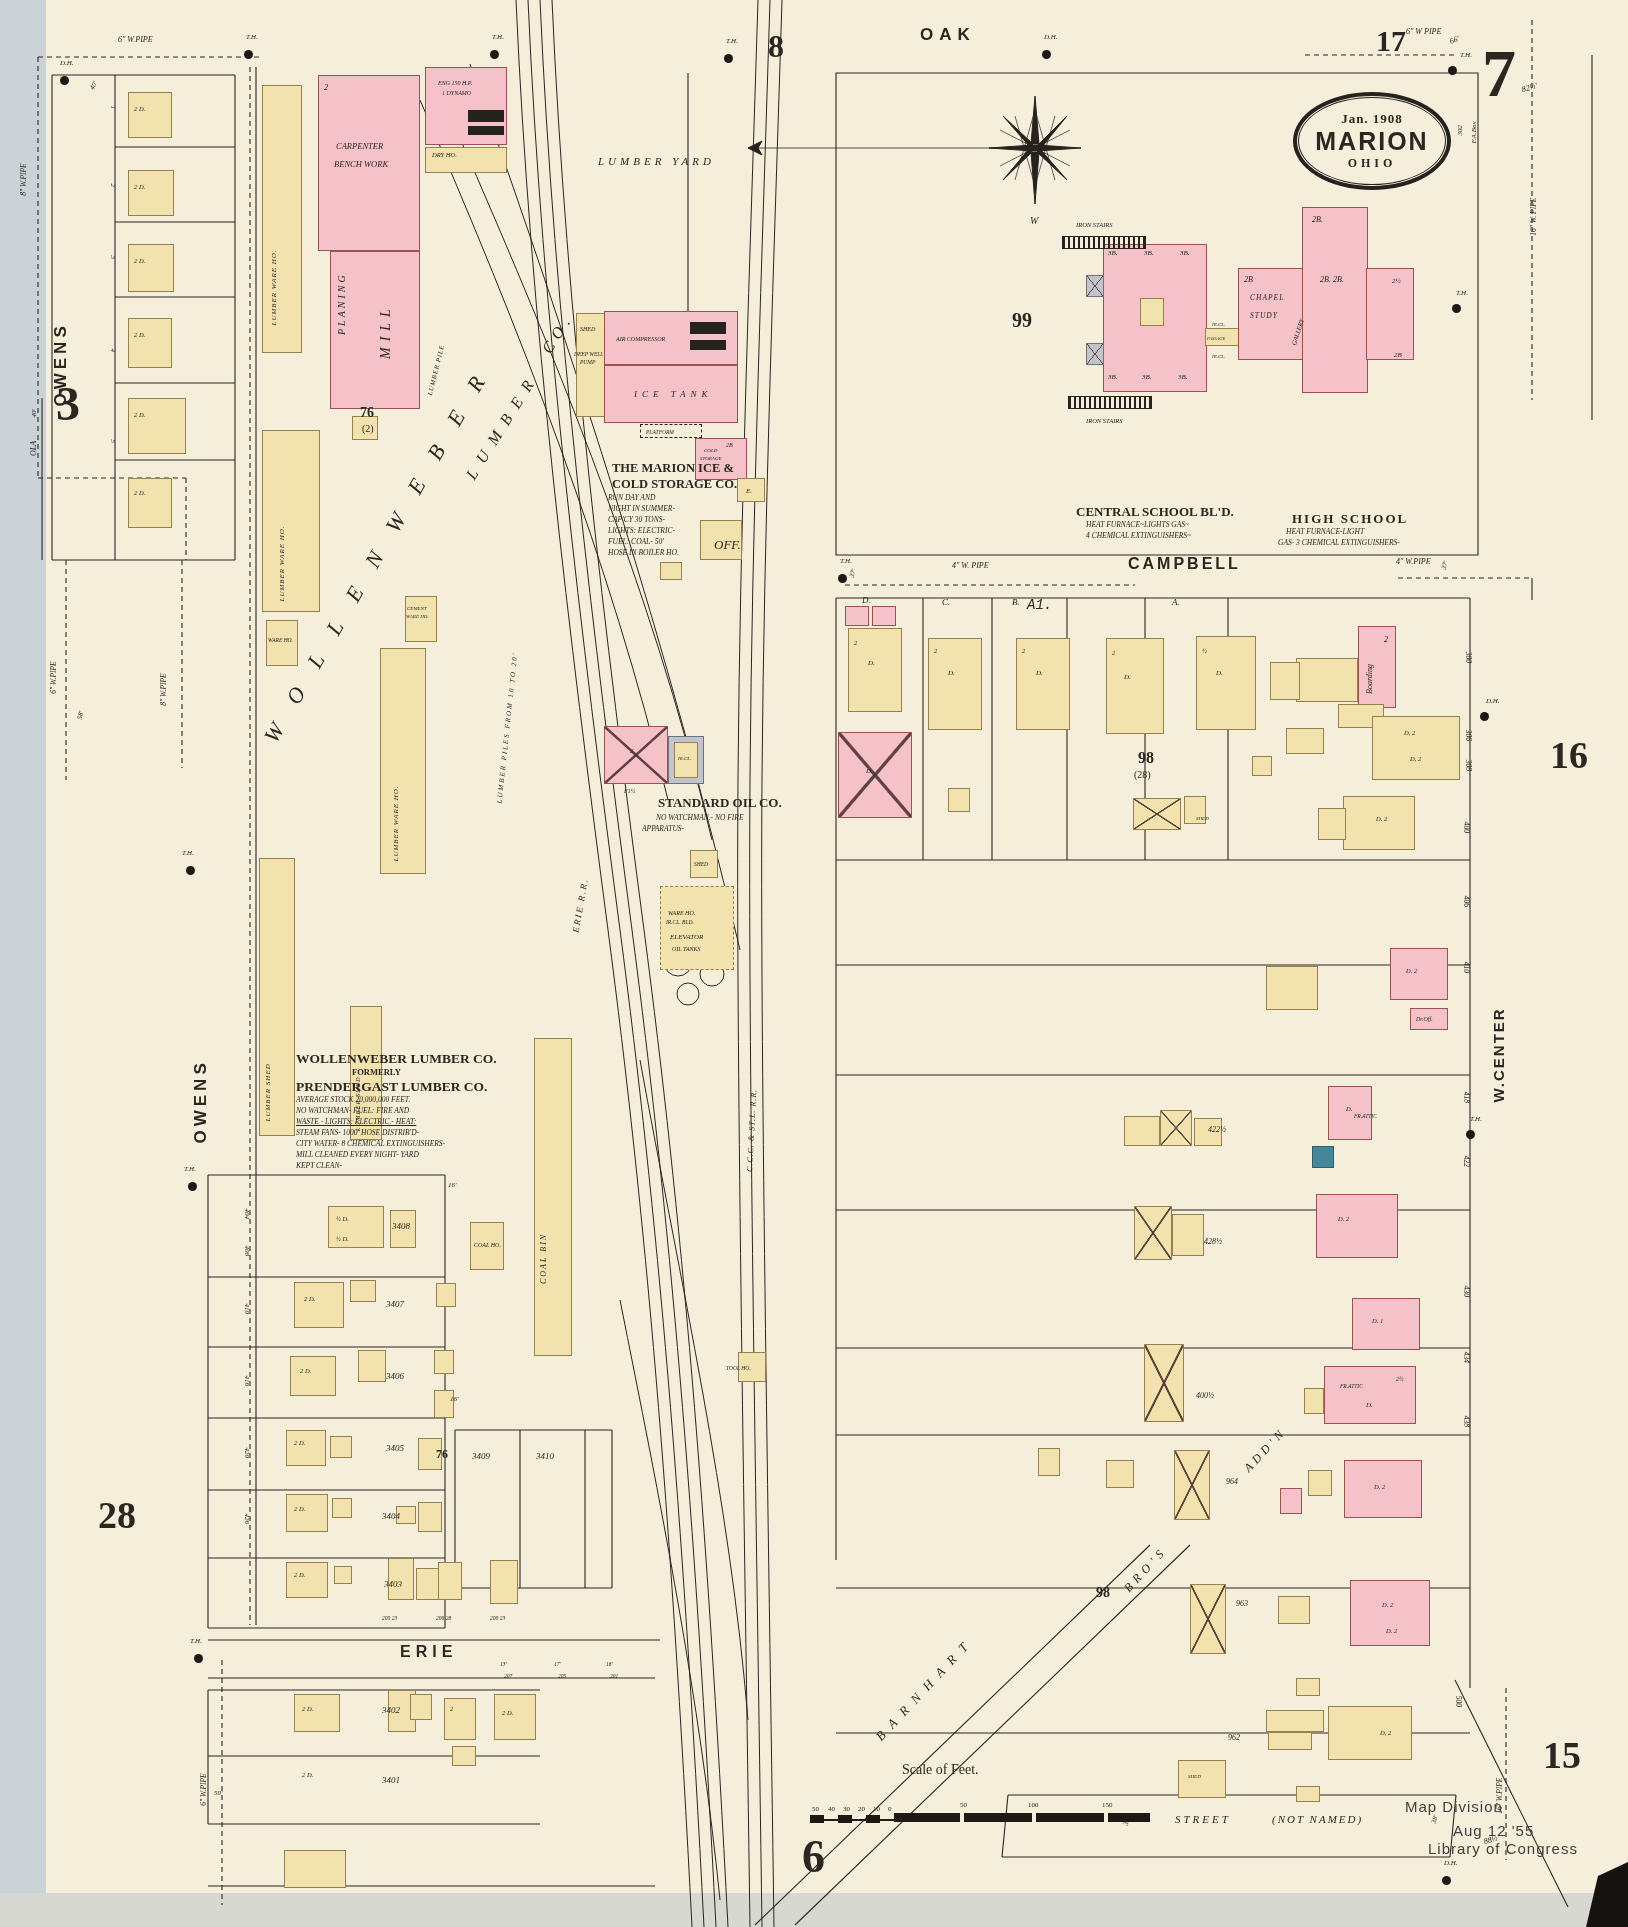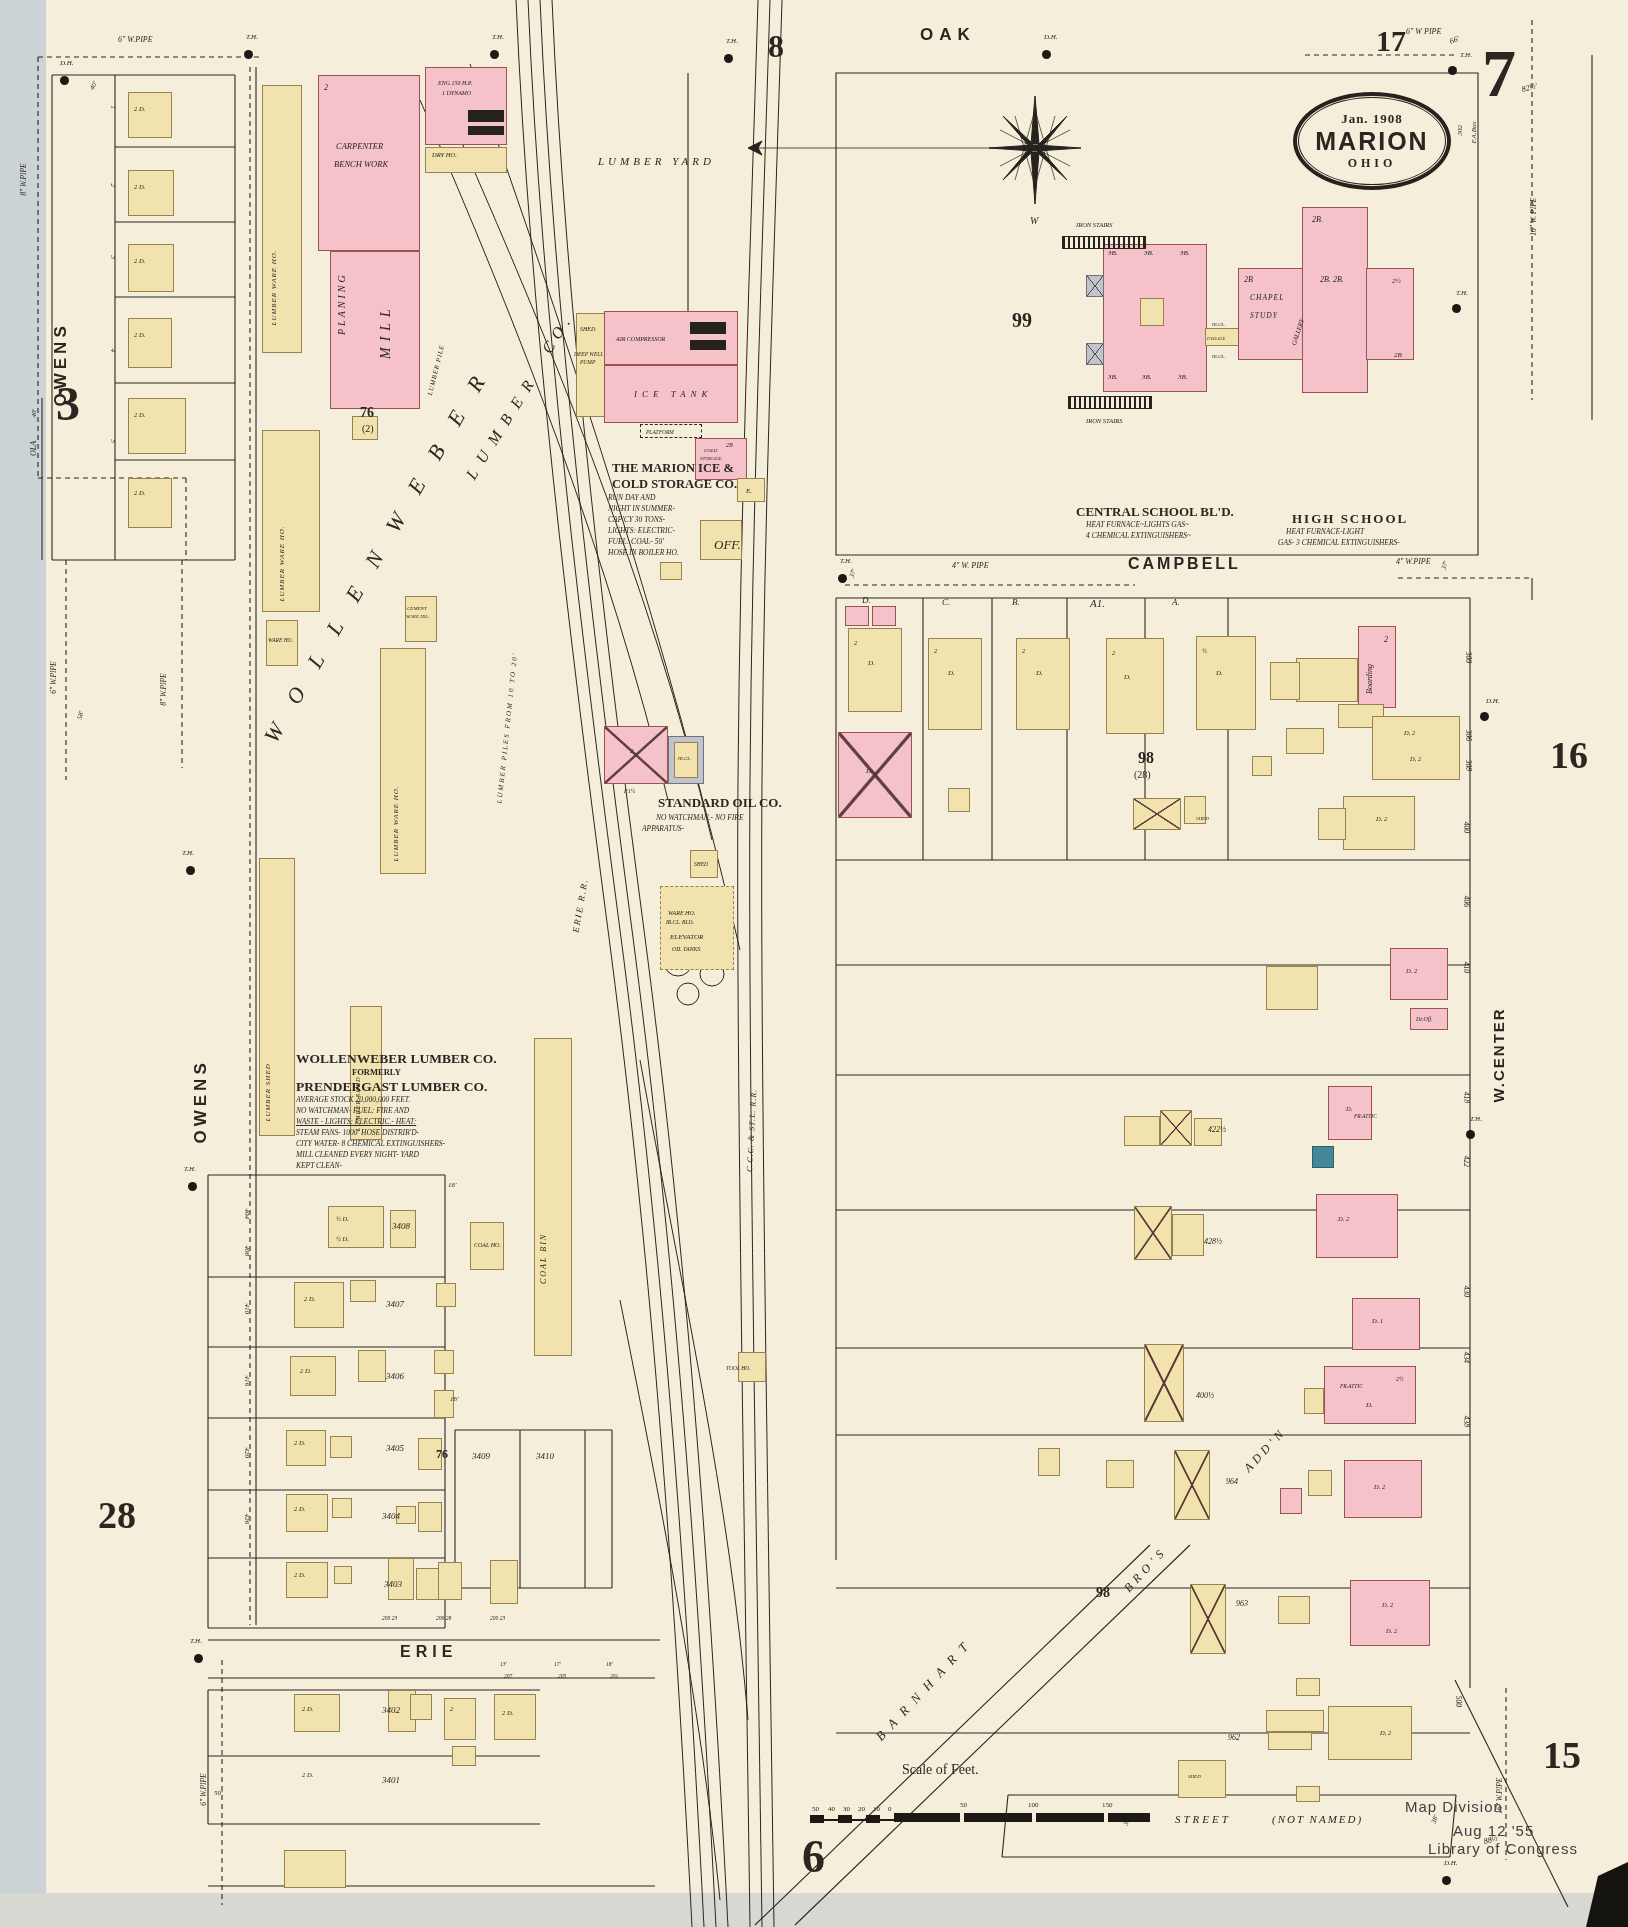--- a/index.html
+++ b/index.html
@@ -386,21 +386,21 @@
       <div class="lbl" style="left: 386px; top: 1444px; font-size: 9px; font-style: italic;">3405</div>
       <div class="lbl" style="left: 382px; top: 1512px; font-size: 9px; font-style: italic;">3404</div>
       <div class="lbl" style="left: 384px; top: 1580px; font-size: 9px; font-style: italic;">3403</div>
       <div class="lbl" style="left: 382px; top: 1706px; font-size: 9px; font-style: italic;">3402</div>
       <div class="lbl" style="left: 382px; top: 1776px; font-size: 9px; font-style: italic;">3401</div>
       <div class="lbl" style="left: 472px; top: 1452px; font-size: 9px; font-style: italic;">3409</div>
       <div class="lbl" style="left: 536px; top: 1452px; font-size: 9px; font-style: italic;">3410</div>
       <div class="lbl" style="left: 862px; top: 596px; font-size: 9px; font-style: italic;">D.</div>
       <div class="lbl" style="left: 942px; top: 598px; font-size: 9px; font-style: italic;">C.</div>
       <div class="lbl" style="left: 1012px; top: 598px; font-size: 9px; font-style: italic;">B.</div>
-      <div class="lbl" style="left: 1090px; top: 598px; font-size: 11px; font-style: italic;">A1.</div>
+      <div class="lbl" style="left: 1027px; top: 598px; font-size: 14px; font-style: italic; font-family: Liberation Mono, monospace;">A1.</div>
       <div class="lbl" style="left: 1172px; top: 598px; font-size: 9px; font-style: italic;">A.</div>
       <div class="lbl" style="left: 1468px; top: 648px; font-size: 7.5px; font-style: italic; transform: rotate(90deg);">300</div>
       <div class="lbl" style="left: 1468px; top: 726px; font-size: 7.5px; font-style: italic; transform: rotate(90deg);">306</div>
       <div class="lbl" style="left: 1468px; top: 756px; font-size: 7.5px; font-style: italic; transform: rotate(90deg);">308</div>
       <div class="lbl" style="left: 1466px; top: 818px; font-size: 7.5px; font-style: italic; transform: rotate(90deg);">400</div>
       <div class="lbl" style="left: 1466px; top: 892px; font-size: 7.5px; font-style: italic; transform: rotate(90deg);">406</div>
       <div class="lbl" style="left: 1466px; top: 958px; font-size: 7.5px; font-style: italic; transform: rotate(90deg);">410</div>
       <div class="lbl" style="left: 1466px; top: 1088px; font-size: 7.5px; font-style: italic; transform: rotate(90deg);">418</div>
       <div class="lbl" style="left: 1466px; top: 1152px; font-size: 7.5px; font-style: italic; transform: rotate(90deg);">422</div>
       <div class="lbl" style="left: 1466px; top: 1282px; font-size: 7.5px; font-style: italic; transform: rotate(90deg);">430</div>

